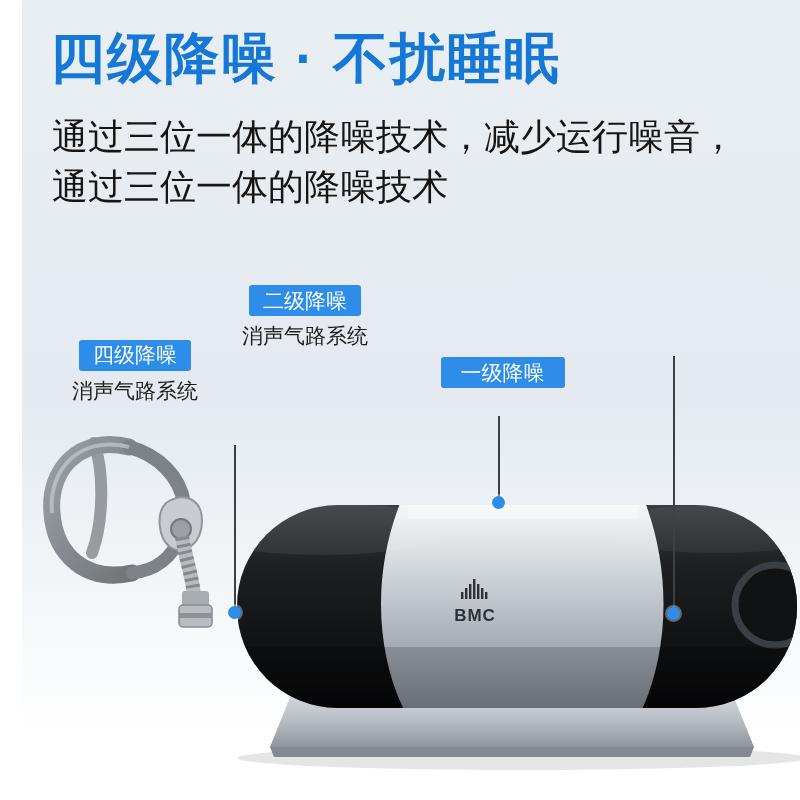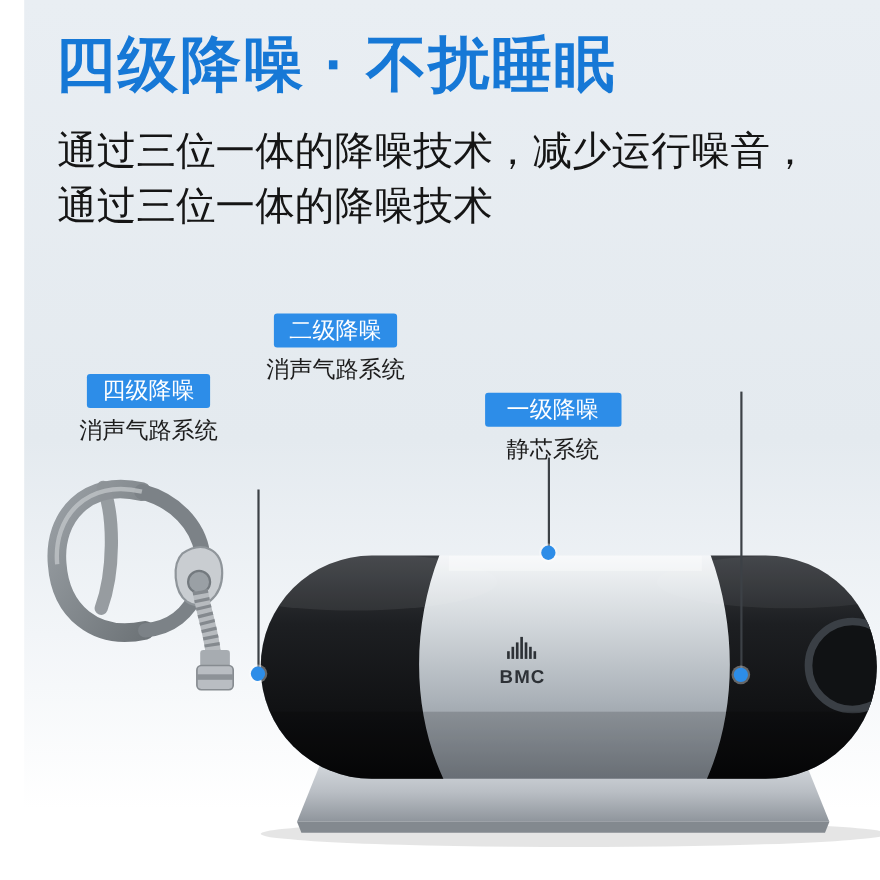--- a/index.html
+++ b/index.html
@@ -63,21 +63,20 @@
   </div>
 
 
   <div class="callout" id="co-l4">
     <span class="badge">四级降噪</span>
     <div class="co-desc">消声气路系统</div>
   </div>
 
   <div class="callout" id="co-l1">
     <span class="badge wide">一级降噪</span>
-    <div class="co-desc">静芯系统</div>
   </div>
 
   <svg class="mask" viewBox="0 0 205 215" aria-hidden="true">
     <defs>
       <linearGradient id="strapGrad" x1="0" y1="0" x2="1" y2="1">
         <stop offset="0" stop-color="#9aa0a5"></stop>
         <stop offset="1" stop-color="#6e7478"></stop>
       </linearGradient>
     </defs>
     <g>

